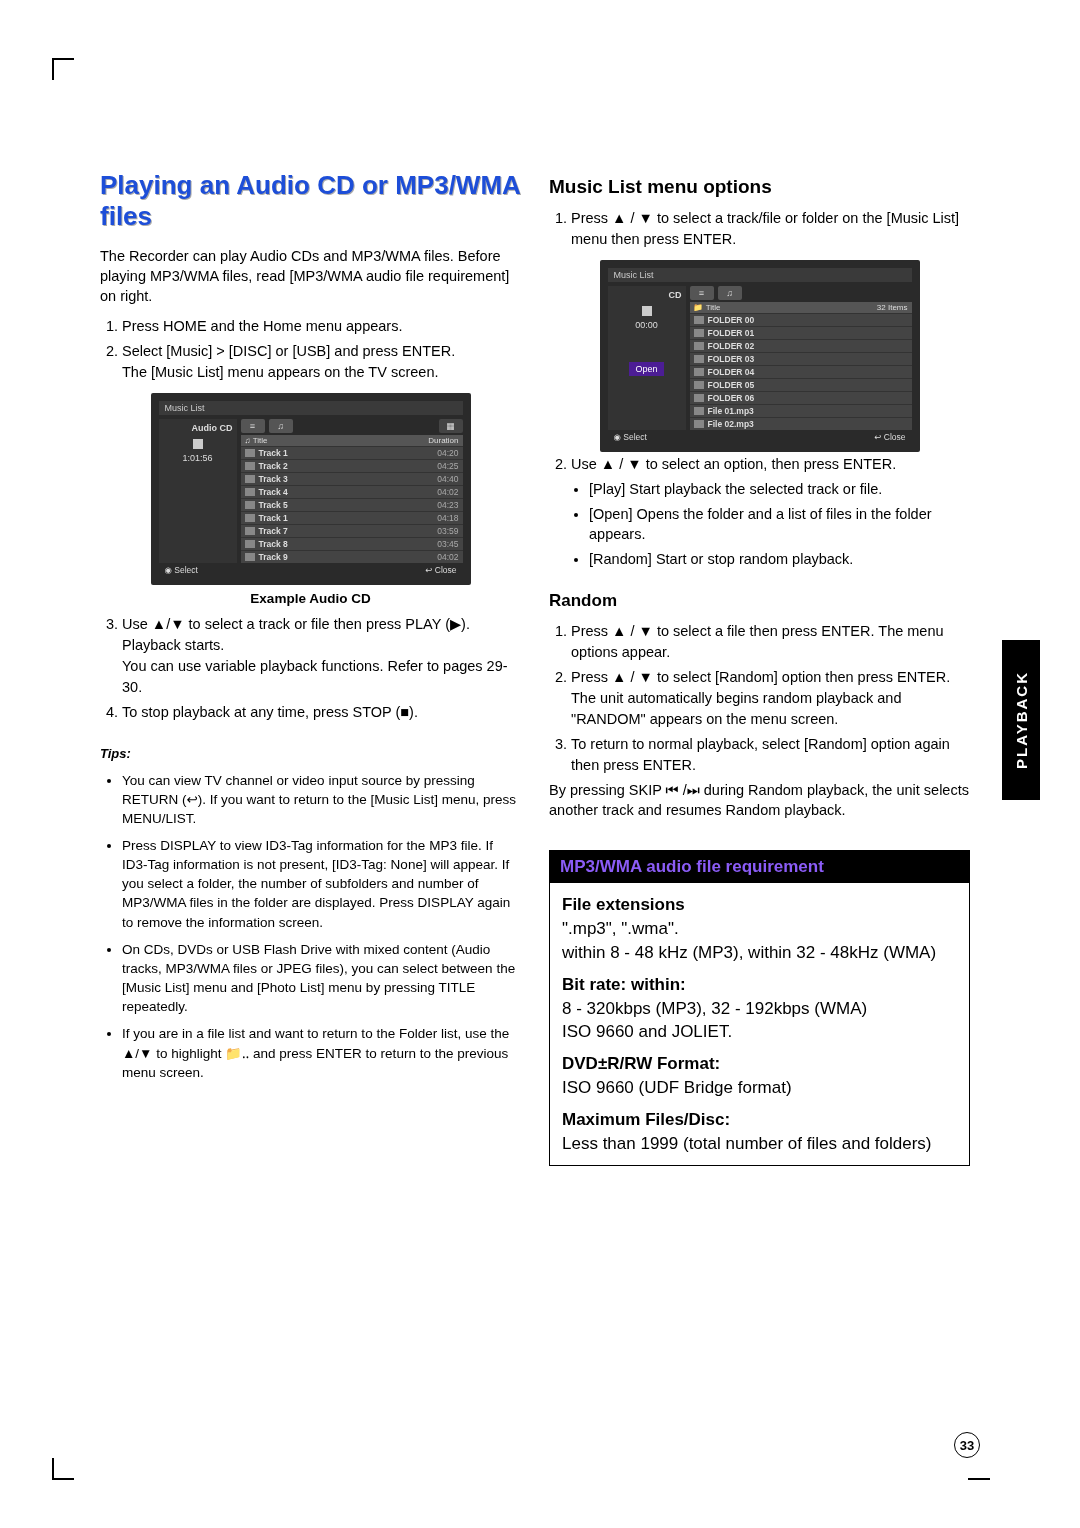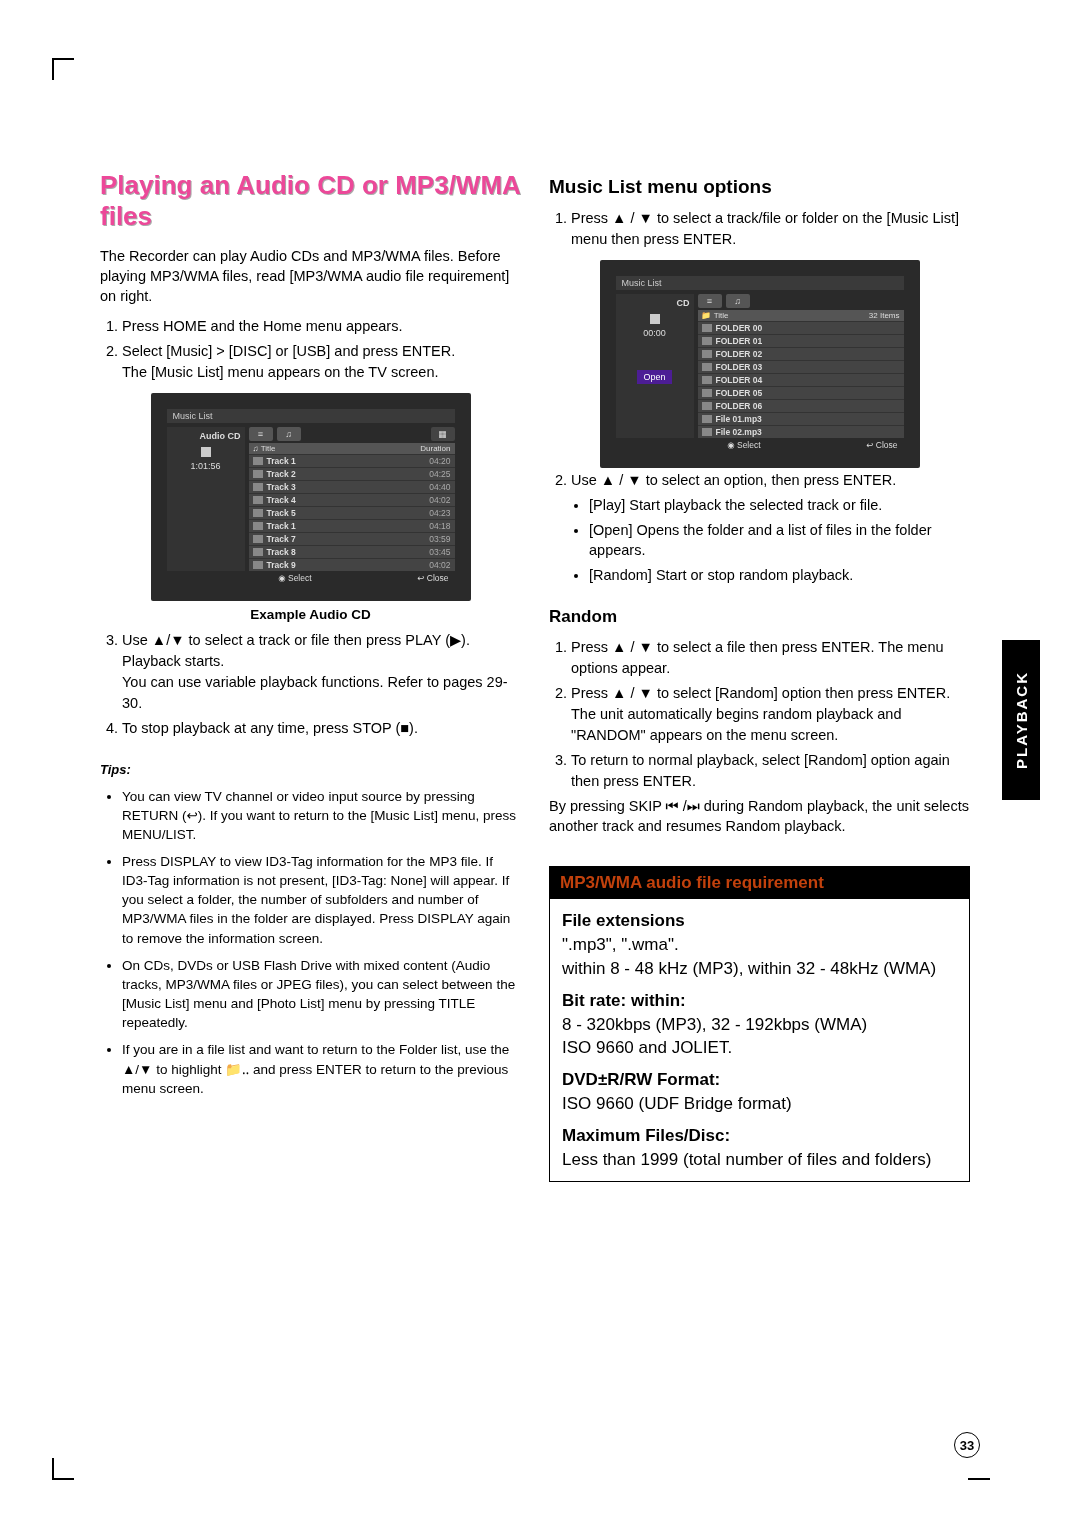--- a/index.html
+++ b/index.html
@@ -2,54 +2,54 @@
 <html><head>
 <meta charset="utf-8">
 <style>
   * { margin: 0; padding: 0; box-sizing: border-box; }
   body { font-family: Arial, Helvetica, sans-serif; background: #fff; color: #000; width: 1080px; height: 1528px; position: relative; padding: 170px 110px 60px 100px; }
   .crop-tl { position: absolute; top: 58px; left: 52px; width: 22px; height: 22px; border-left: 2px solid #000; border-top: 2px solid #000; }
   .crop-bl { position: absolute; bottom: 48px; left: 52px; width: 22px; height: 22px; border-left: 2px solid #000; border-bottom: 2px solid #000; }
   .crop-br { position: absolute; bottom: 48px; right: 90px; width: 22px; height: 2px; border-bottom: 2px solid #000; }
   .cols { display: flex; gap: 28px; }
   .col { flex: 1; }
-  h1 { font-size: 26px; font-weight: bold; color: #ec4899; text-shadow: 1px 1px 0 #aaa; margin-bottom: 14px; line-height: 1.2; }
+  h1 { font-size: 26px; font-weight: bold; color: #1d4ed8; text-shadow: 1px 1px 0 #aaa; margin-bottom: 14px; line-height: 1.2; }
   h2 { font-size: 19px; font-weight: bold; margin-top: 6px; margin-bottom: 10px; }
   h3 { font-size: 17px; font-weight: bold; margin-top: 22px; margin-bottom: 10px; }
   h3.tips { font-style: italic; font-size: 13px; }
   .tip-single { font-style: italic; font-weight: bold; font-size: 18px; margin-top: 18px; margin-bottom: 6px; }
   p { font-size: 14.5px; line-height: 1.38; margin-bottom: 10px; }
   ol { list-style: decimal; padding-left: 22px; font-size: 14.5px; line-height: 1.45; }
   ol > li { margin-bottom: 4px; }
   ul { list-style: disc; padding-left: 22px; font-size: 14.5px; line-height: 1.42; }
   ul.small li { font-size: 13.5px; margin-bottom: 8px; }
   ul.sub { list-style: disc; padding-left: 18px; margin-top: 4px; }
   ul.sub li { margin-bottom: 4px; }
   .caption { text-align: center; font-size: 13.5px; font-weight: bold; margin-top: 6px; margin-bottom: 8px; }
-  .screenshot { background: #2a2a2a; border-radius: 2px; padding: 16px; margin: 10px auto 2px; width: 320px; color: #ddd; font-size: 9px; }
+  .screenshot { background: #2a2a2a; border-radius: 2px; padding: 8px; margin: 10px auto 2px; width: 320px; color: #ddd; font-size: 9px; }
   .ss-title { background: #3a3a3a; padding: 2px 6px; margin-bottom: 4px; font-size: 9px; color: #ccc; }
   .ss-body { display: flex; gap: 4px; }
   .ss-left { width: 78px; background: #333; padding: 4px; text-align: center; }
   .ss-left .lbl { font-weight: bold; font-size: 9px; margin-bottom: 6px; text-align: right; }
   .ss-left .stopsq { width: 10px; height: 10px; background: #ccc; margin: 4px auto; }
   .ss-left .time { font-size: 9px; margin-top: 2px; }
   .ss-left .openbtn { background: #4c1d95; color: #fff; padding: 2px 6px; margin-top: 32px; display: inline-block; font-size: 9px; }
   .ss-right { flex: 1; }
   .ss-tabs { display: flex; gap: 4px; margin-bottom: 2px; }
   .ss-tab { background: #555; width: 24px; height: 14px; border-radius: 2px; display:flex; align-items:center; justify-content:center; }
   .ss-hdr { display: flex; background: #555; padding: 1px 4px; font-size: 8px; }
   .ss-hdr .t { flex: 1; }
   .ss-row { display: flex; background: #444; padding: 1px 4px; font-size: 8.5px; border-top: 1px solid #333; align-items: center; gap: 4px; }
   .ss-row .ic { width: 10px; height: 8px; background: #888; }
   .ss-row .nm { flex: 1; font-weight: bold; }
   .ss-row .dur { color: #aaa; }
-  .ss-foot { display: flex; font-size: 8.5px; padding: 2px 6px; text-align: center; }
+  .ss-foot { display: flex; font-size: 8.5px; padding: 2px 6px; }
   .ss-foot .l { flex: 1; }
   .req-box { border: 1.5px solid #000; margin-top: 30px; }
-  .req-hdr { background: #000; color: #c2410c; font-size: 17px; font-weight: bold; padding: 6px 10px; }
+  .req-hdr { background: #000; color: #8b5cf6; font-size: 17px; font-weight: bold; padding: 6px 10px; }
   .req-body { padding: 10px 12px; font-size: 17px; line-height: 1.4; }
   .req-body b { display: block; margin-top: 8px; }
   .req-body b:first-child { margin-top: 0; }
   .side-tab { position: absolute; right: 40px; top: 640px; width: 38px; height: 160px; background: #000; color: #fff; display: flex; align-items: center; justify-content: center; }
   .side-tab span { writing-mode: vertical-rl; transform: rotate(180deg); font-size: 15px; font-weight: bold; letter-spacing: 2px; }
   .pagenum { position: absolute; right: 100px; bottom: 70px; width: 26px; height: 26px; border: 1.5px solid #000; border-radius: 50%; display: flex; align-items: center; justify-content: center; font-size: 13px; font-weight: bold; }
 </style>
 </head>
 <body>
 

